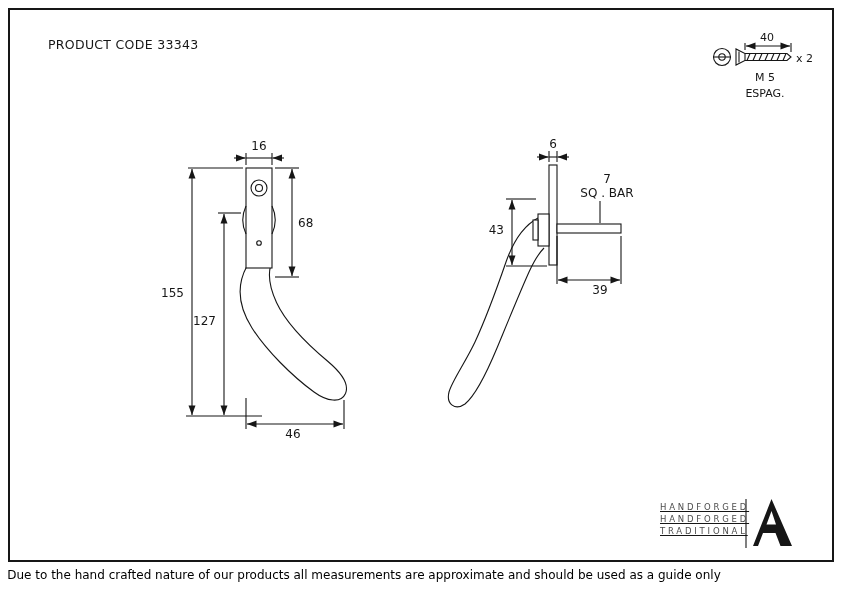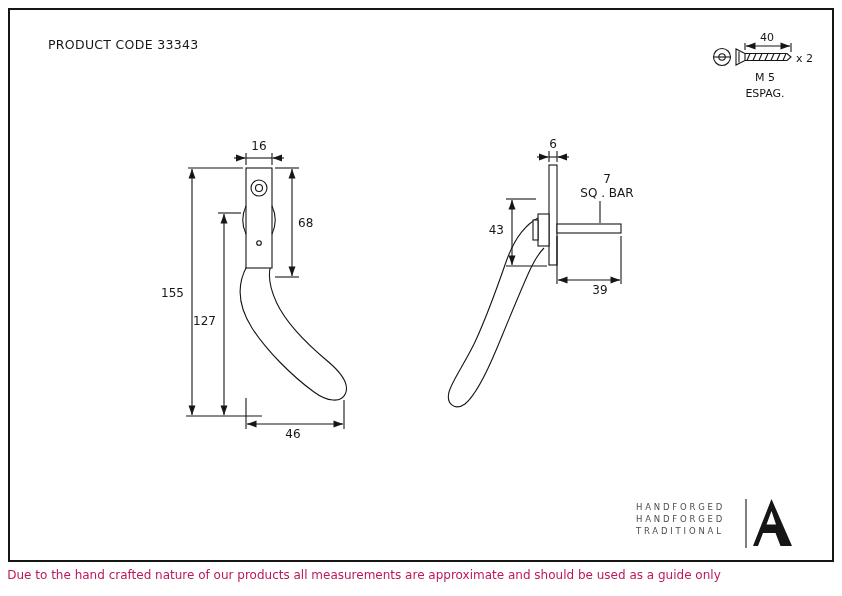--- a/index.html
+++ b/index.html
@@ -9,23 +9,23 @@
   }
   .frame { position:absolute; left:8px; top:8px; width:822px; height:550px; border:2px solid #161616; }
   .product-code { position:absolute; left:48px; top:37px; font-size:12.5px; letter-spacing:.3px; }
   .drawing { position:absolute; left:0; top:0; width:842px; height:596px; }
   .drawing path, .drawing line, .drawing rect, .drawing circle {
     stroke:#161616; stroke-width:1.1; fill:none;
   }
   .drawing text { font-family:"DejaVu Sans","Liberation Sans",sans-serif; fill:#161616; stroke:none; }
   text.dim { font-size:12px; }
   text.sm  { font-size:11px; }
-  .brand { position:absolute; left:636px; top:502px; }
+  .brand { position:absolute; left:660px; top:502px;text-decoration:underline; }
   .brand div { font-size:8.5px; letter-spacing:2.8px; color:#4d4d4d; line-height:11.8px; white-space:nowrap; }
-  .footer-note { position:absolute; left:0; top:568px; width:728px; text-align:center; font-size:12px; color:#be185d; }
+  .footer-note { position:absolute; left:0; top:568px; width:728px; text-align:center; font-size:12px; color:#000000; }
 </style>
 </head>
 <body>
 
 <div class="frame"></div>
 
 <div class="product-code">PRODUCT CODE 33343</div>
 
 <svg class="drawing" viewBox="0 0 842 596" width="842" height="596" xmlns="http://www.w3.org/2000/svg">
   <defs>

